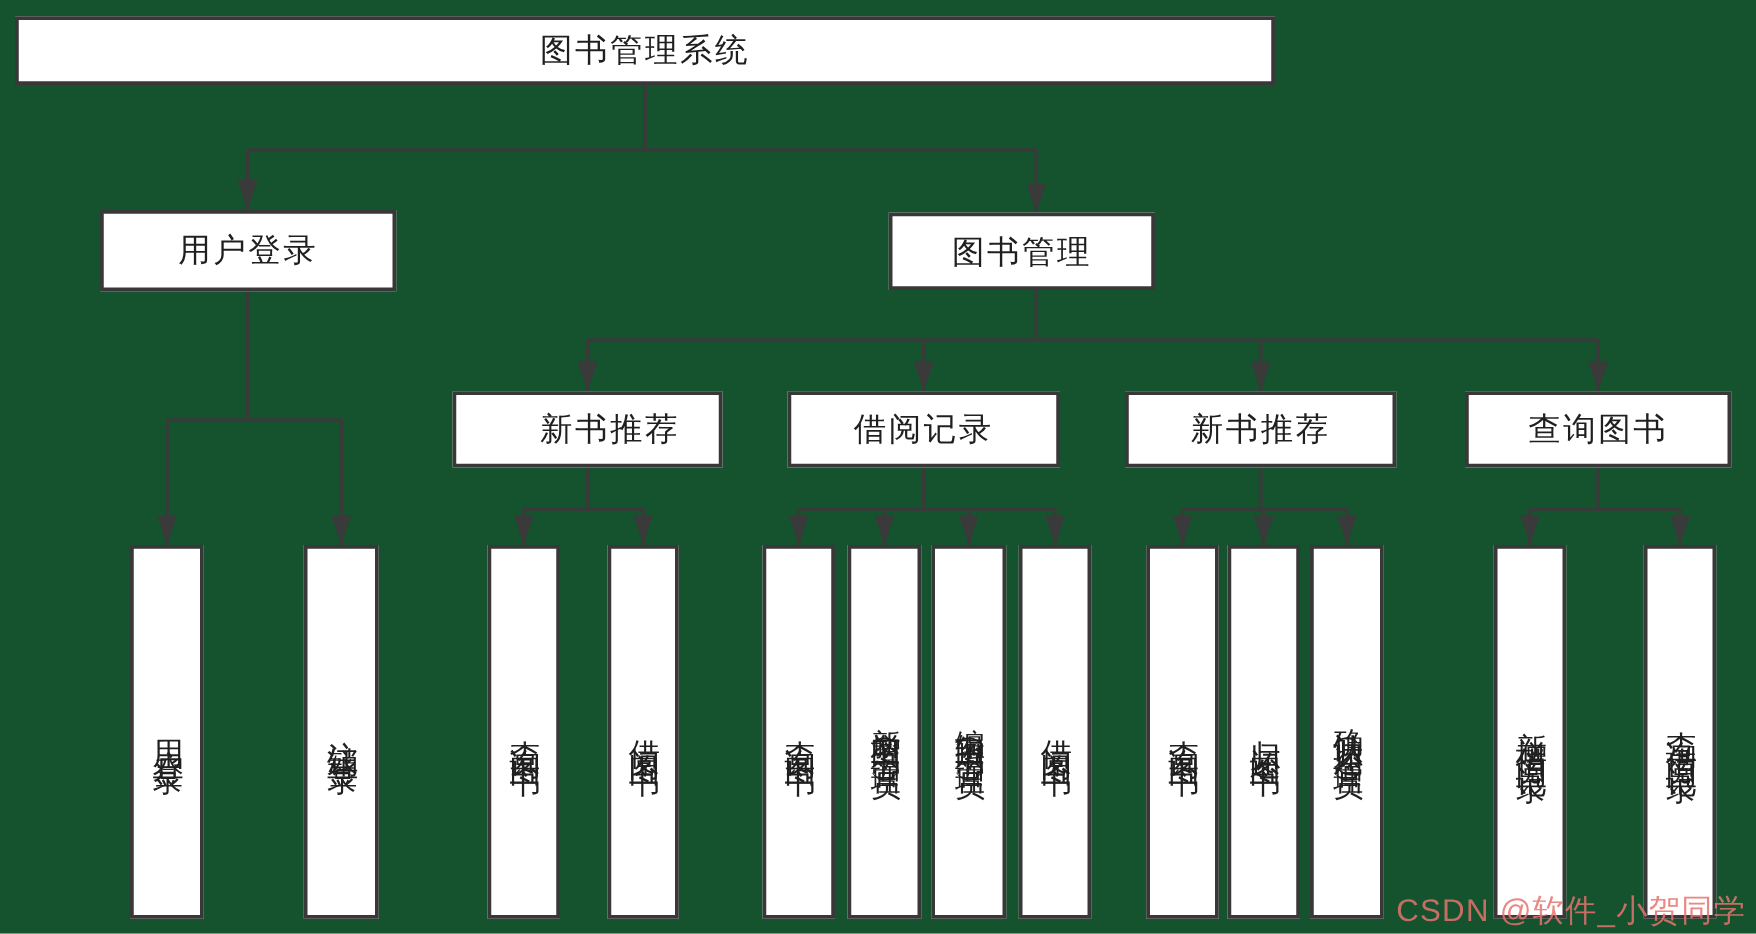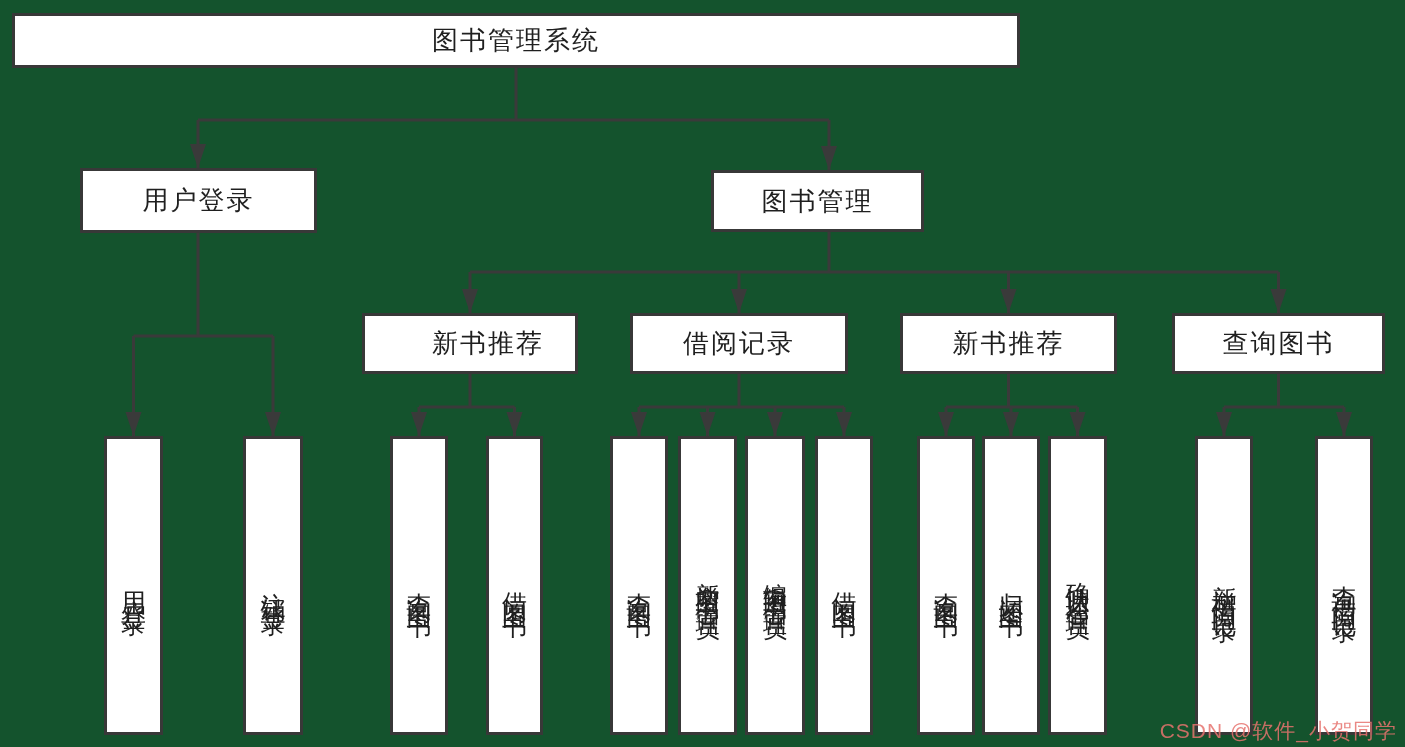--- a/index.html
+++ b/index.html
@@ -27,21 +27,21 @@
     text-orientation:mixed;
     font-size:25px;
     letter-spacing:7px;
     line-height:1;
     white-space:nowrap;
   }
   .leaf.long span{letter-spacing:5px;font-size:24px;}
   #watermark{
     position:absolute;
     right:8px;bottom:2px;
-    font-size:21px;
+    font-size:25px;
     color:rgba(230,115,110,0.85);
     letter-spacing:1px;
     z-index:5;
     pointer-events:none;
   }
 </style>
 </head>
 <body>
 
 <div id="stage">

